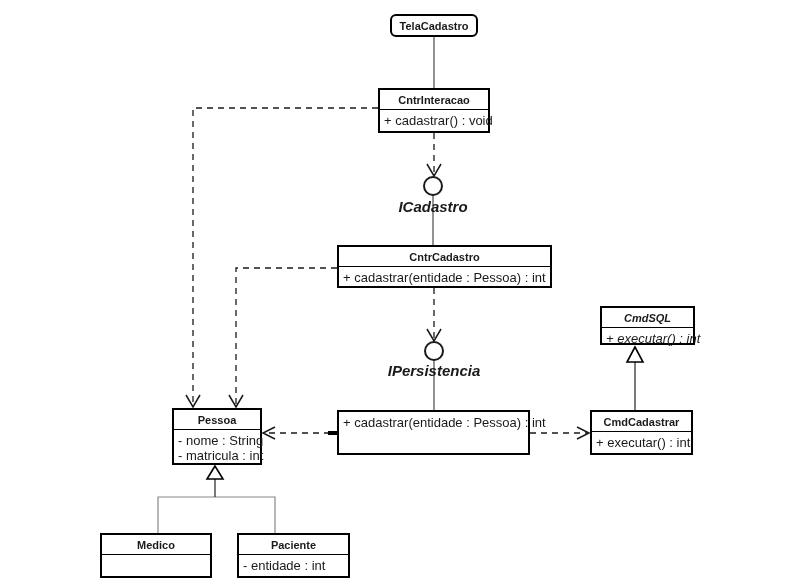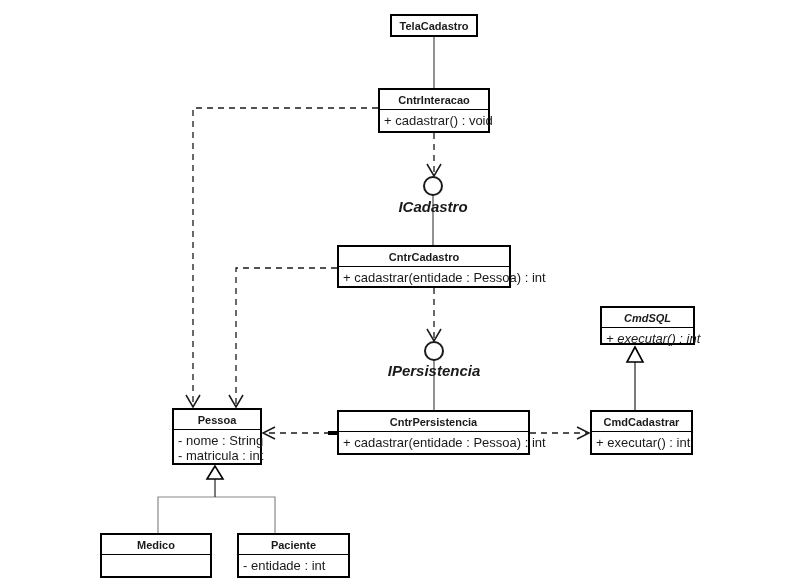--- a/index.html
+++ b/index.html
@@ -103,40 +103,39 @@
       <polygon points="635,347 627,362 643,362" fill="#ffffff" stroke="#000000" stroke-width="1.6"></polygon>
     </g>
 
     <g>
       <polyline points="158,533 158,497 275,497 275,533" fill="none" stroke="#888888" stroke-width="1.2"></polyline>
       <line x1="215" y1="479" x2="215" y2="497" stroke="#333333" stroke-width="1.3"></line>
       <polygon points="215,466 207,479 223,479" fill="#ffffff" stroke="#000000" stroke-width="1.6"></polygon>
     </g>
   </svg>
 
-  <div class="uml-class" style="left:390px;top:14px;width:88px;height:23px;">
+  <div class="uml-class" style="left:390px;top:14px;width:88px;height:23px;border-radius:6px;">
     <div class="name single">TelaCadastro</div>
   </div>
 
   <div class="uml-class" style="left:378px;top:88px;width:112px;height:45px;">
     <div class="name">CntrInteracao</div>
     <div class="members">
       <div class="member">+ cadastrar() : void</div>
     </div>
   </div>
 
-  <div class="uml-class" style="left:337px;top:245px;width:174px;height:43px;">
+  <div class="uml-class" style="left:337px;top:245px;width:215px;height:43px;">
     <div class="name">CntrCadastro</div>
     <div class="members">
       <div class="member">+ cadastrar(entidade : Pessoa) : int</div>
     </div>
   </div>
 
   <div class="uml-class" style="left:337px;top:410px;width:193px;height:45px;">
-    <div class="name">CntrPersistencia</div>
     <div class="members">
       <div class="member">+ cadastrar(entidade : Pessoa) : int</div>
     </div>
   </div>
 
   <div class="uml-class abstract" style="left:600px;top:306px;width:95px;height:39px;">
     <div class="name">CmdSQL</div>
     <div class="members">
       <div class="member">+ executar() : int</div>
     </div>

